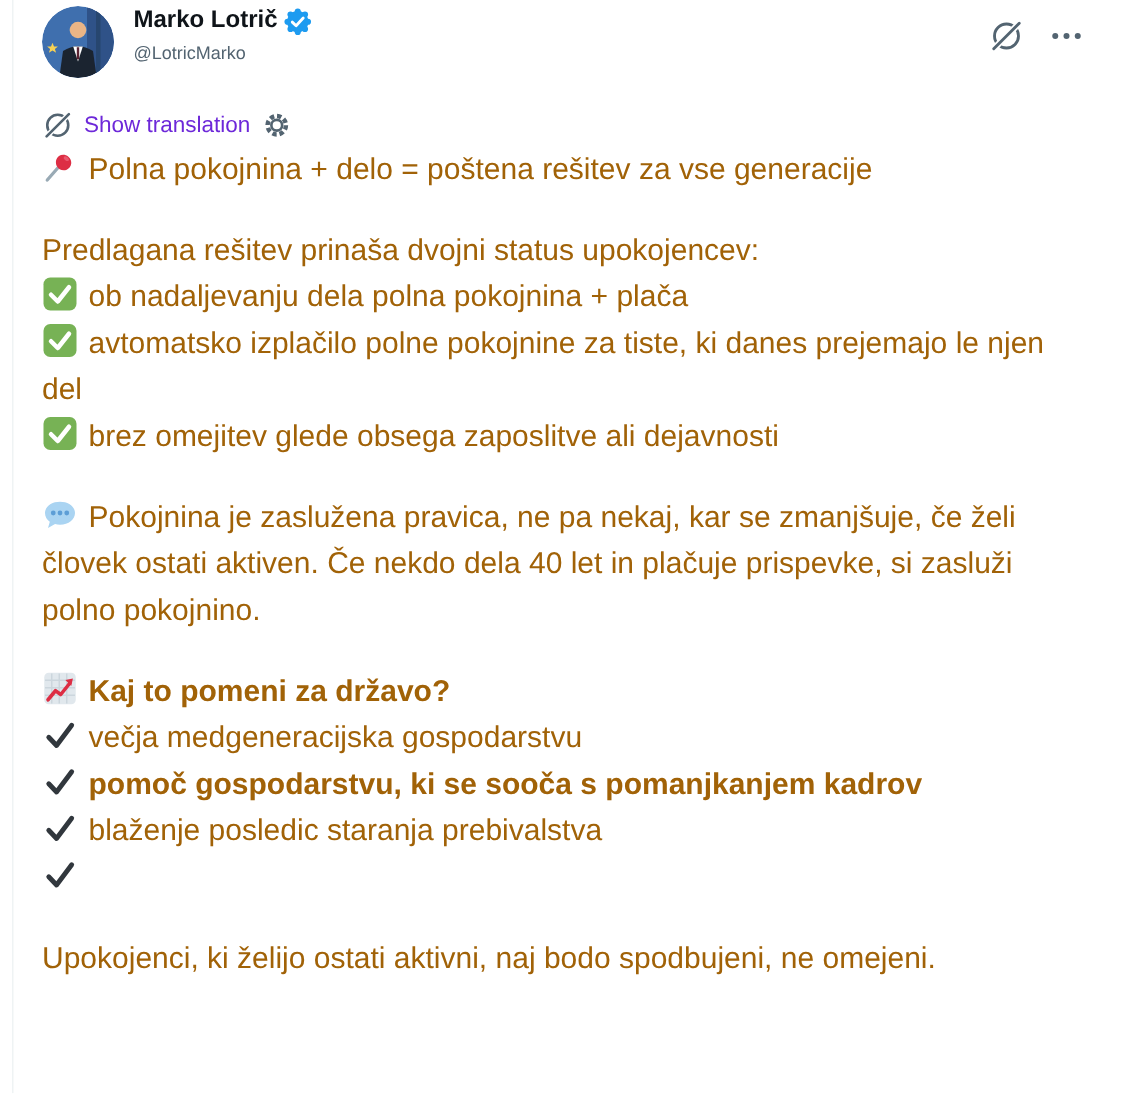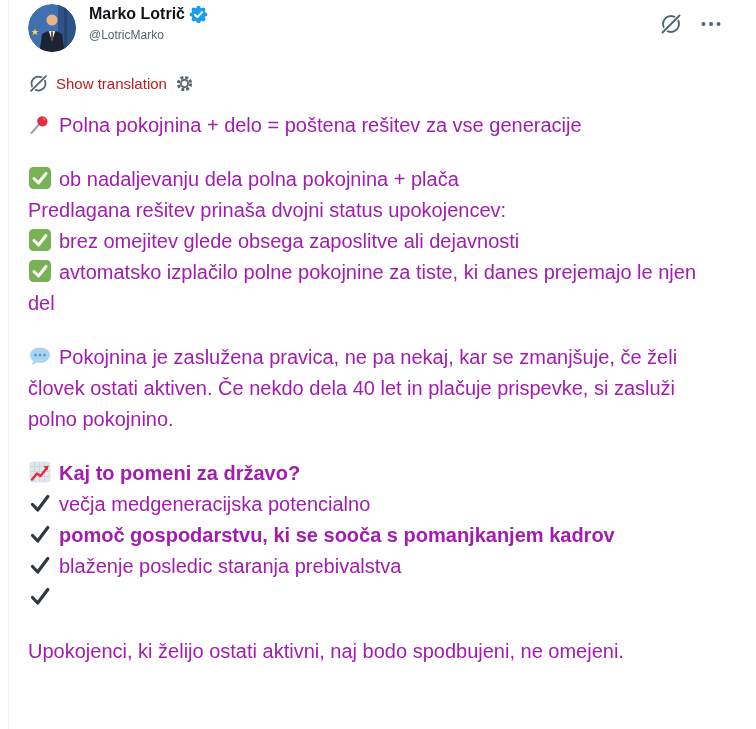--- a/index.html
+++ b/index.html
@@ -16,24 +16,24 @@
   .author{margin-left:13px;flex:1;min-width:0;}
   .name-row{display:flex;align-items:center;gap:4px;font-size:16px;font-weight:700;line-height:20px;}
   .name-row .nm{cursor:pointer;}
   .badge{display:inline-flex;margin-top:1px;}
   .handle{font-size:12px;color:#536471;line-height:20px;margin-top:1px;cursor:pointer;}
   .header-actions{display:flex;align-items:center;gap:16px;padding-top:8px;}
   .hicon{cursor:pointer;display:inline-flex;}
 
   
   .translate-row{margin-top:21px;display:flex;align-items:center;gap:7px;font-size:15px;line-height:20px;}
-  .translate-link{color:#b91c1c;text-decoration:none;cursor:pointer;}
+  .translate-link{color:#6d28d9;text-decoration:none;cursor:pointer;}
 
   
-  .body{margin-top:16px;font-size:20px;line-height:31px;color:#a21caf;max-width:702px;}
+  .body{margin-top:4px;font-size:20px;line-height:31px;color:#a16207;max-width:702px;}
   .para{margin:0 0 23px 0;}
   .para:last-child{margin-bottom:0;}
   .line{margin:0;}
   .emoji{display:inline-block;width:24px;height:24px;vertical-align:-4px;margin-right:7px;}
   .emoji svg{display:block;}
 </style>
 </head>
 <body>
 
 <div class="page">
@@ -123,54 +123,54 @@
 
       <p class="para">
         <span class="line"><span class="emoji"><svg width="24" height="24" viewBox="0 0 24 24">
             <path d="M3.5 21 L10.5 13" stroke="#99aab5" stroke-width="2.2" stroke-linecap="round"></path>
             <path d="M9.5 7.5 C10.5 4.4 14.6 3 17.6 5.5 C20.6 8 20 12.6 16.5 14.1 C13.8 15.3 11 13.9 9.8 11.6 C9.2 10.4 9.1 8.8 9.5 7.5 Z" fill="#dd2e44"></path>
             <ellipse cx="16.2" cy="6.8" rx="2" ry="1.2" fill="#ea596e" transform="rotate(35 16.2 6.8)"></ellipse>
           </svg></span><span>Polna pokojnina + delo = poštena rešitev za vse generacije</span></span>
       </p>
 
       <p class="para">
+        <span class="line"><span>Predlagana rešitev prinaša dvojni status upokojencev:</span></span>
         <span class="line" style="display:block;"><span class="emoji"><svg width="24" height="24" viewBox="0 0 24 24">
                 <rect x="1" y="1" width="22" height="22" rx="4.5" fill="#77b255"></rect>
                 <path d="M6 12.5 L10.5 17 L18 7.5" stroke="#fff" stroke-width="3" fill="none" stroke-linecap="round" stroke-linejoin="round"></path>
               </svg></span><span>ob nadaljevanju dela polna pokojnina + plača</span></span>
-        <span class="line"><span>Predlagana rešitev prinaša dvojni status upokojencev:</span></span>
+        <span class="line" style="display:block;"><span class="emoji"><svg width="24" height="24" viewBox="0 0 24 24">
+                <rect x="1" y="1" width="22" height="22" rx="4.5" fill="#77b255"></rect>
+                <path d="M6 12.5 L10.5 17 L18 7.5" stroke="#fff" stroke-width="3" fill="none" stroke-linecap="round" stroke-linejoin="round"></path>
+              </svg></span><span>avtomatsko izplačilo polne pokojnine za tiste, ki danes prejemajo le njen del</span></span>
         <span class="line" style="display:block;"><span class="emoji"><svg width="24" height="24" viewBox="0 0 24 24">
                 <rect x="1" y="1" width="22" height="22" rx="4.5" fill="#77b255"></rect>
                 <path d="M6 12.5 L10.5 17 L18 7.5" stroke="#fff" stroke-width="3" fill="none" stroke-linecap="round" stroke-linejoin="round"></path>
               </svg></span><span>brez omejitev glede obsega zaposlitve ali dejavnosti</span></span>
-        <span class="line" style="display:block;"><span class="emoji"><svg width="24" height="24" viewBox="0 0 24 24">
-                <rect x="1" y="1" width="22" height="22" rx="4.5" fill="#77b255"></rect>
-                <path d="M6 12.5 L10.5 17 L18 7.5" stroke="#fff" stroke-width="3" fill="none" stroke-linecap="round" stroke-linejoin="round"></path>
-              </svg></span><span>avtomatsko izplačilo polne pokojnine za tiste, ki danes prejemajo le njen del</span></span>
       </p>
 
       <p class="para">
         <span class="line"><span class="emoji"><svg width="24" height="24" viewBox="0 0 24 24">
             <path d="M12 3.5 C6.2 3.5 2 6.9 2 11 C2 13.4 3.2 15.5 5.2 16.9 L4 21 L8.7 18.4 C9.7 18.7 10.8 18.8 12 18.8 C17.8 18.8 22 15.2 22 11 C22 6.9 17.8 3.5 12 3.5 Z" fill="#aad4f2"></path>
             <circle cx="7.5" cy="11" r="1.6" fill="#5d9ed6"></circle>
                 <circle cx="12" cy="11" r="1.6" fill="#5d9ed6"></circle>
                 <circle cx="16.5" cy="11" r="1.6" fill="#5d9ed6"></circle>
           </svg></span><span>Pokojnina je zaslužena pravica, ne pa nekaj, kar se zmanjšuje, če želi človek ostati aktiven. Če nekdo dela 40 let in plačuje prispevke, si zasluži polno pokojnino.</span></span>
       </p>
 
       <p class="para">
         <span class="line" style="display:block;font-weight:bold;"><span class="emoji"><svg width="24" height="24" viewBox="0 0 24 24">
             <rect x="1.5" y="1.5" width="21" height="21" rx="3" fill="#e1e8ed"></rect>
             <path d="M6.5 2 V22 M11.5 2 V22 M16.5 2 V22 M2 6.5 H22 M2 11.5 H22 M2 16.5 H22" stroke="#ccd6dd" stroke-width="1" fill="none"></path>
             <path d="M4 19.5 L9 13.5 L12.5 16 L18.5 8.5" fill="none" stroke="#dd2e44" stroke-width="2.4" stroke-linecap="round" stroke-linejoin="round"></path>
             <polygon points="20.6,5.4 15.6,6.4 19.5,10.3" fill="#dd2e44"></polygon>
           </svg></span><span>Kaj to pomeni za državo?</span></span>
         <span class="line" style="display:block;"><span class="emoji"><svg width="24" height="24" viewBox="0 0 24 24">
                 <path d="M4.5 13.5 L9.7 19 L19.8 5.5" stroke="#31373d" stroke-width="3.2" fill="none" stroke-linecap="round" stroke-linejoin="round"></path>
-              </svg></span><span>večja medgeneracijska potencialno</span></span>
+              </svg></span><span>večja medgeneracijska gospodarstvu</span></span>
         <span class="line" style="display:block;font-weight:bold;"><span class="emoji"><svg width="24" height="24" viewBox="0 0 24 24">
                 <path d="M4.5 13.5 L9.7 19 L19.8 5.5" stroke="#31373d" stroke-width="3.2" fill="none" stroke-linecap="round" stroke-linejoin="round"></path>
               </svg></span><span>pomoč gospodarstvu, ki se sooča s pomanjkanjem kadrov</span></span>
         <span class="line" style="display:block;"><span class="emoji"><svg width="24" height="24" viewBox="0 0 24 24">
                 <path d="M4.5 13.5 L9.7 19 L19.8 5.5" stroke="#31373d" stroke-width="3.2" fill="none" stroke-linecap="round" stroke-linejoin="round"></path>
               </svg></span><span>blaženje posledic staranja prebivalstva</span></span>
         <span class="line" style="display:block;"><span class="emoji"><svg width="24" height="24" viewBox="0 0 24 24">
                 <path d="M4.5 13.5 L9.7 19 L19.8 5.5" stroke="#31373d" stroke-width="3.2" fill="none" stroke-linecap="round" stroke-linejoin="round"></path>
               </svg></span></span>
       </p>

